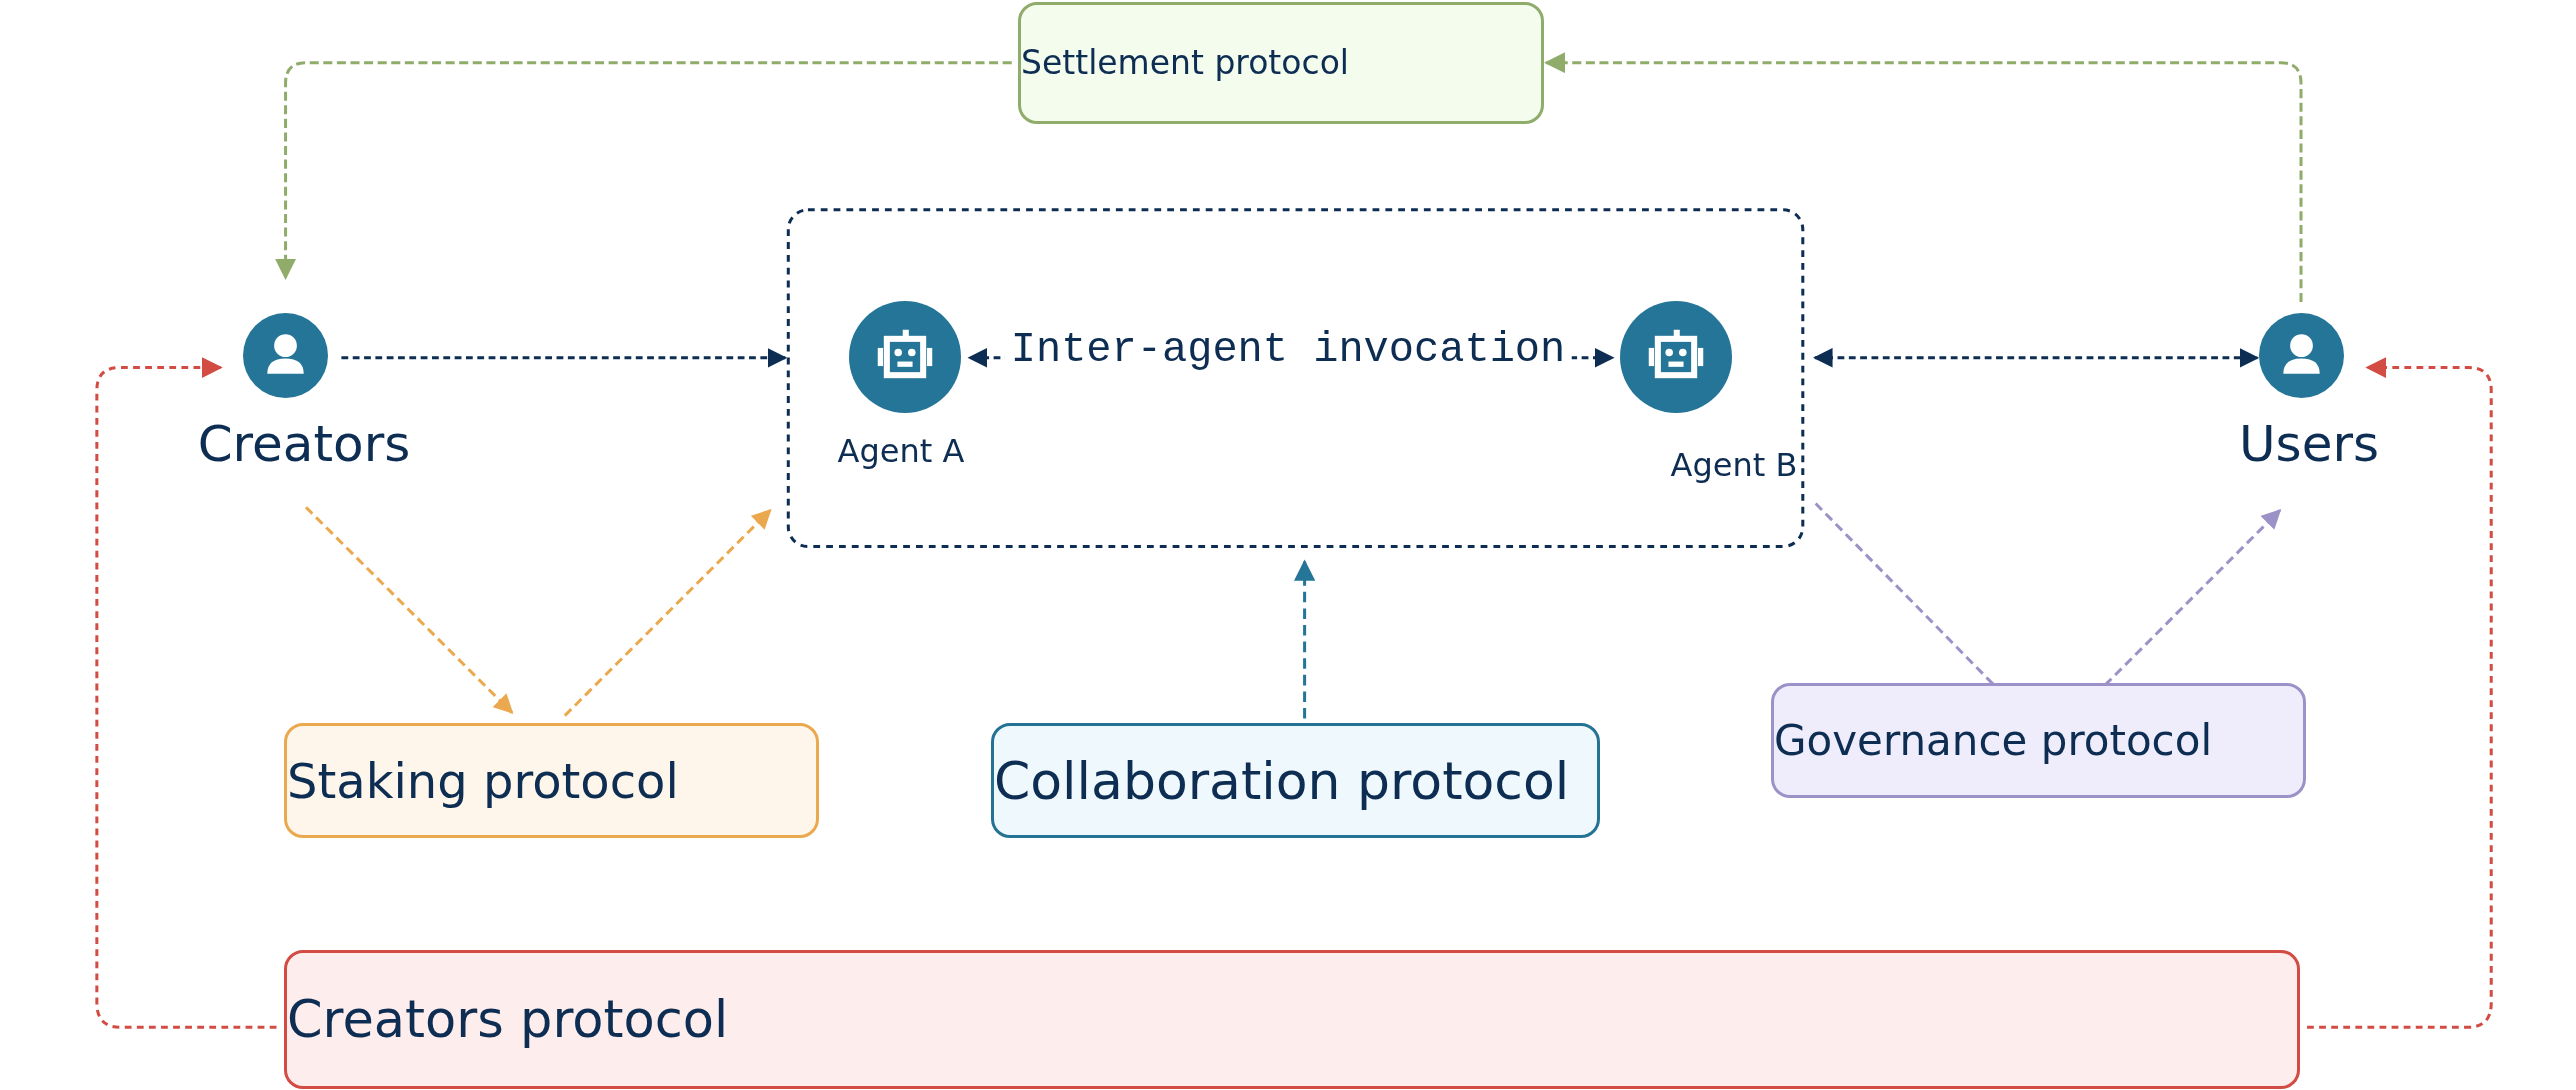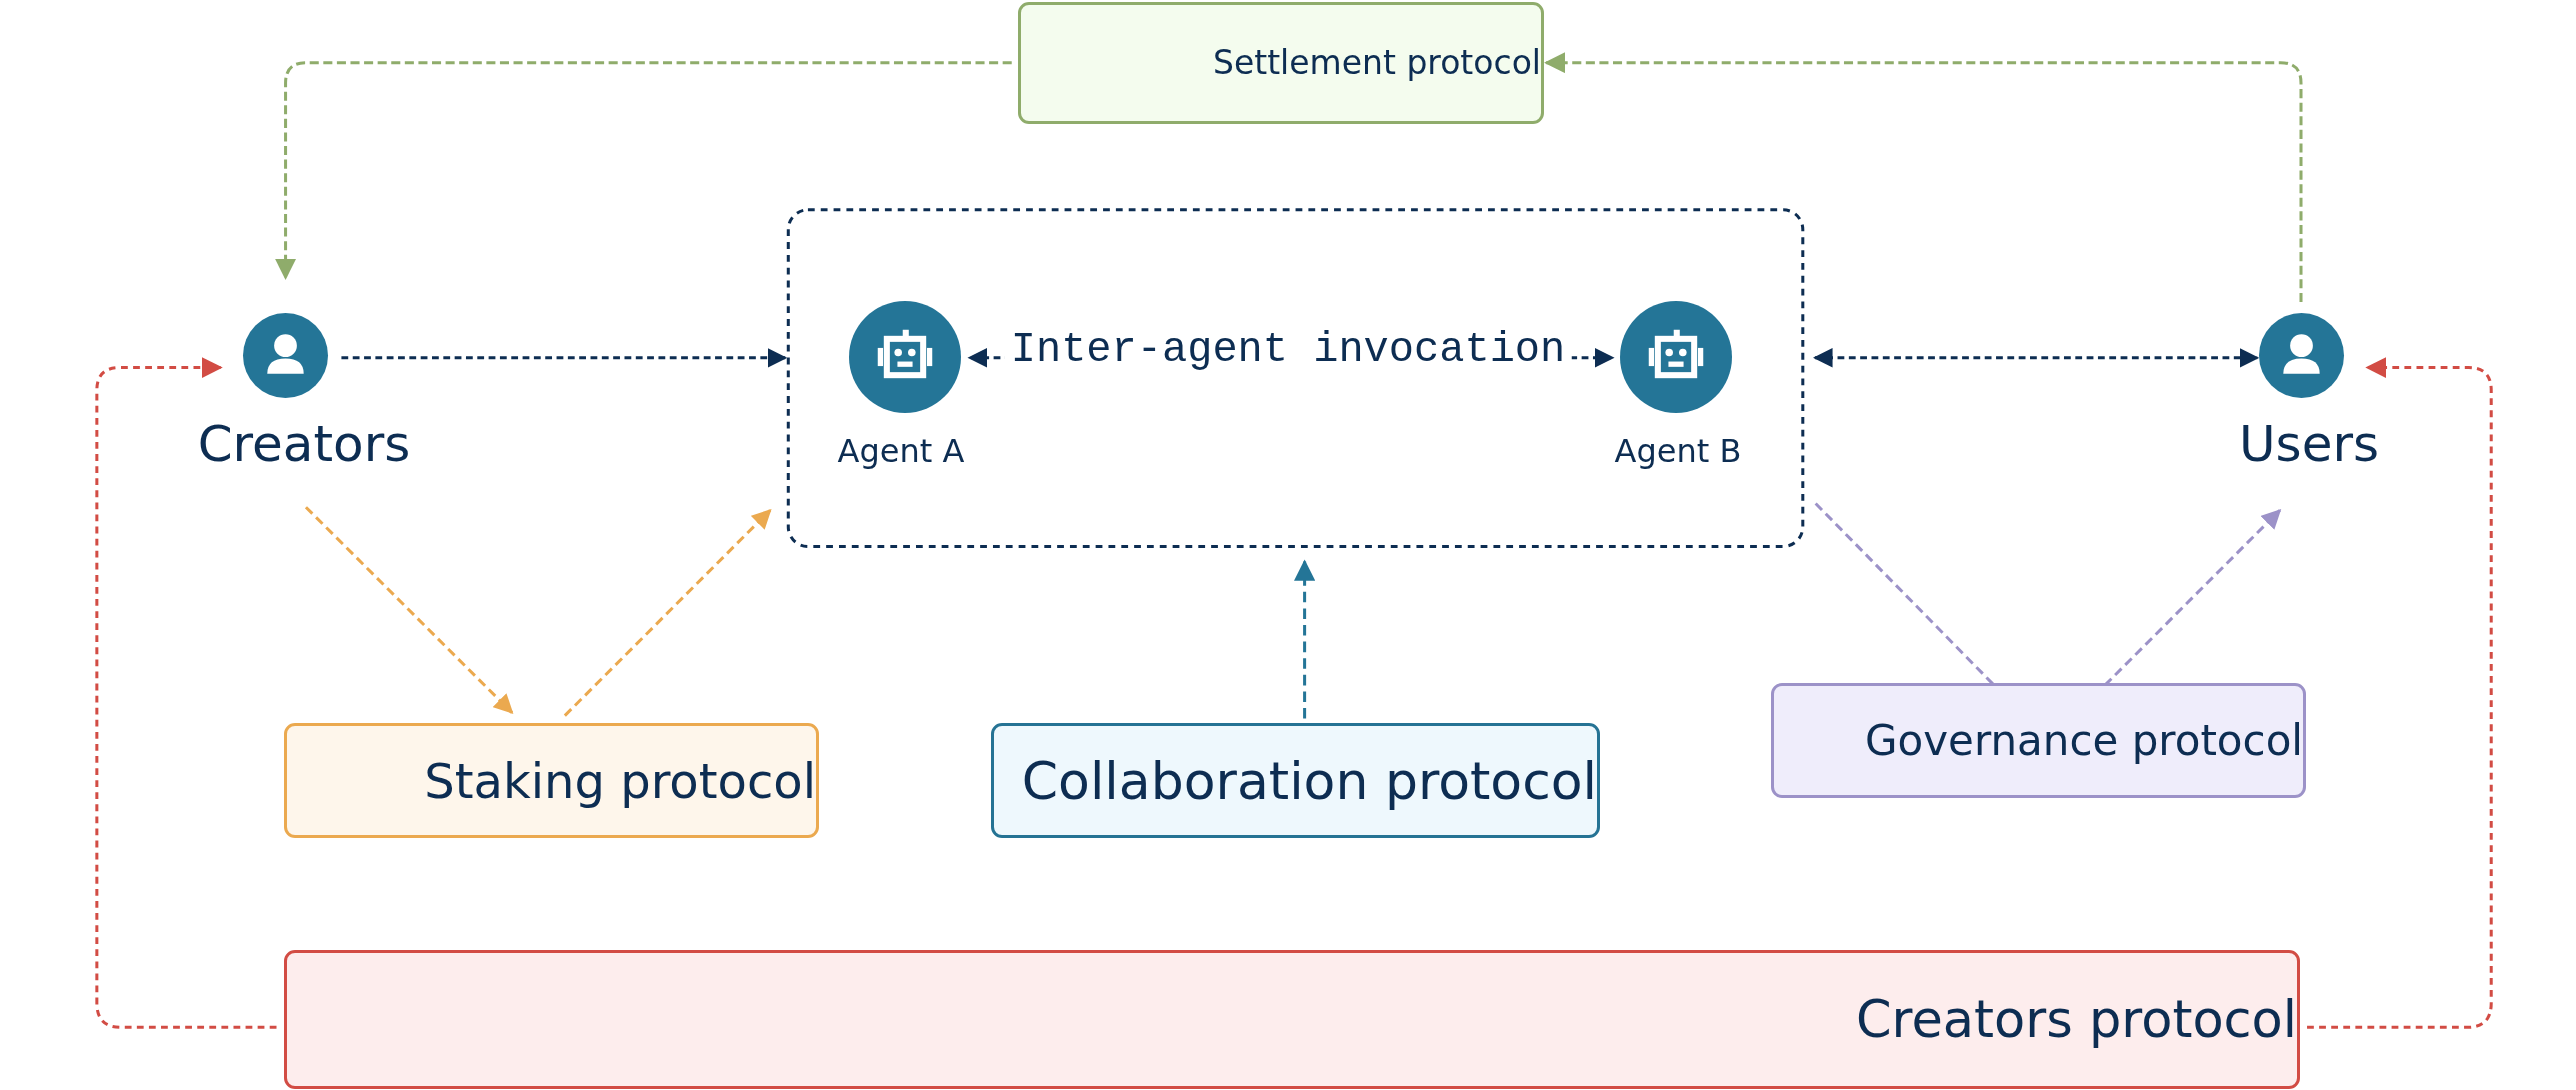--- a/index.html
+++ b/index.html
@@ -1,18 +1,18 @@
 <!DOCTYPE html>
 <html style="font-size:12px"><head>
 <meta charset="utf-8">
 <style>
   html,body{margin:0;padding:0;background:#ffffff;}
   body{width:2576px;height:1090px;position:relative;overflow:hidden;font-family:"DejaVu Sans","Liberation Sans",sans-serif;color:#0d2d52;}
   svg.wires{position:absolute;left:0;top:0;width:2576px;height:1090px;}
-  .box{position:absolute;box-sizing:border-box;border-radius:11px;display:flex;align-items:center;justify-content:flex-end;border-width:3px;border-style:solid;}
+  .box{position:absolute;box-sizing:border-box;border-radius:19px;display:flex;align-items:center;justify-content:flex-start;border-width:3px;border-style:solid;}
   .box span{color:#0d2d52;}
   .settlement{left:1018px;top:1.5px;width:526px;height:122px;background:#f4fcee;border-color:#8fac6b;font-size:33px;}
   .staking{left:284px;top:723px;width:535px;height:115px;background:#fef6eb;border-color:#eba94f;font-size:48px;}
   .collab{left:991px;top:723px;width:609px;height:115px;background:#eef8fd;border-color:#257394;font-size:52px;}
   .gov{left:1771px;top:683px;width:535px;height:115px;background:#efedfb;border-color:#9c92c8;font-size:42px;}
   .econ{left:284px;top:950px;width:2016px;height:139px;background:#fdeded;border-color:#d24c44;font-size:51px;}
   .label{position:absolute;transform:translateX(-50%);white-space:nowrap;}
   .actor-label{font-size:50px;top:415px;}
   .agent-label{font-size:32px;top:432px;}
   .invocation{font-size:42px;top:326px;left:1288px;background:#fff;padding:0 6px;font-family:Liberation Mono, monospace;}
@@ -107,21 +107,21 @@
   <svg viewBox="0 0 148 148" width="112" height="112">
     <rect x="71" y="38" width="8" height="12" fill="#fff"></rect>
     <rect x="50" y="50" width="48" height="48" fill="none" stroke="#fff" stroke-width="8"></rect>
     <circle cx="65" cy="68" r="5" fill="#fff"></circle>
     <circle cx="83" cy="68" r="5" fill="#fff"></circle>
     <rect x="64" y="80" width="20" height="7" fill="#fff"></rect>
     <rect x="38" y="62" width="7" height="24" fill="#fff"></rect>
     <rect x="103" y="62" width="7" height="24" fill="#fff"></rect>
   </svg>
 </div>
-<div class="label agent-label" style="left:1678px;">Agent B</div>
+<div class="label agent-label" style="left:1734px;margin-top:14px;">Agent B</div>
 
 <div class="label invocation">Inter-agent invocation</div>
 
 <div class="box staking">
   <span>Staking protocol</span>
 </div>
 <div class="box collab">
   <span>Collaboration protocol</span>
 </div>
 <div class="box gov">

